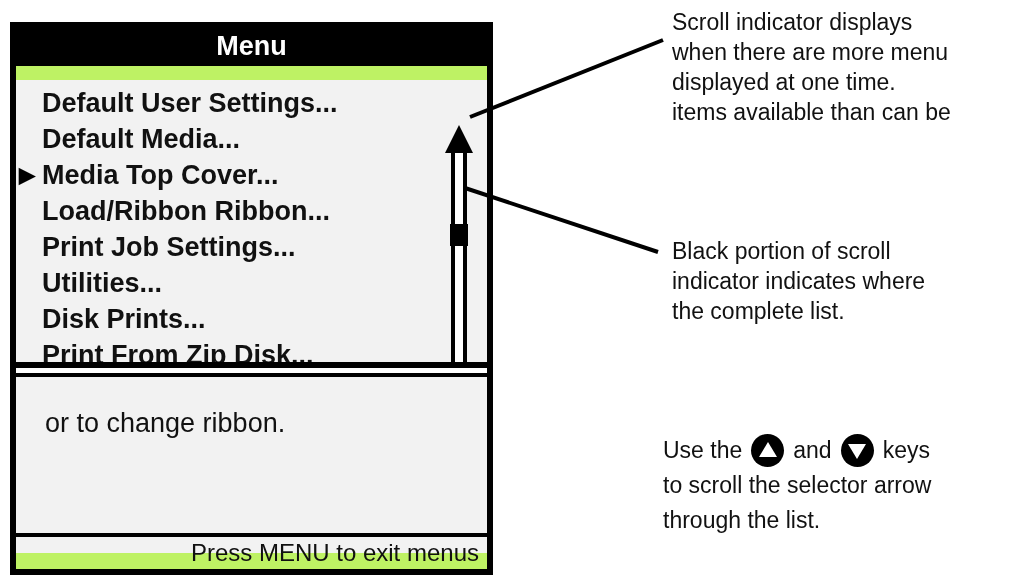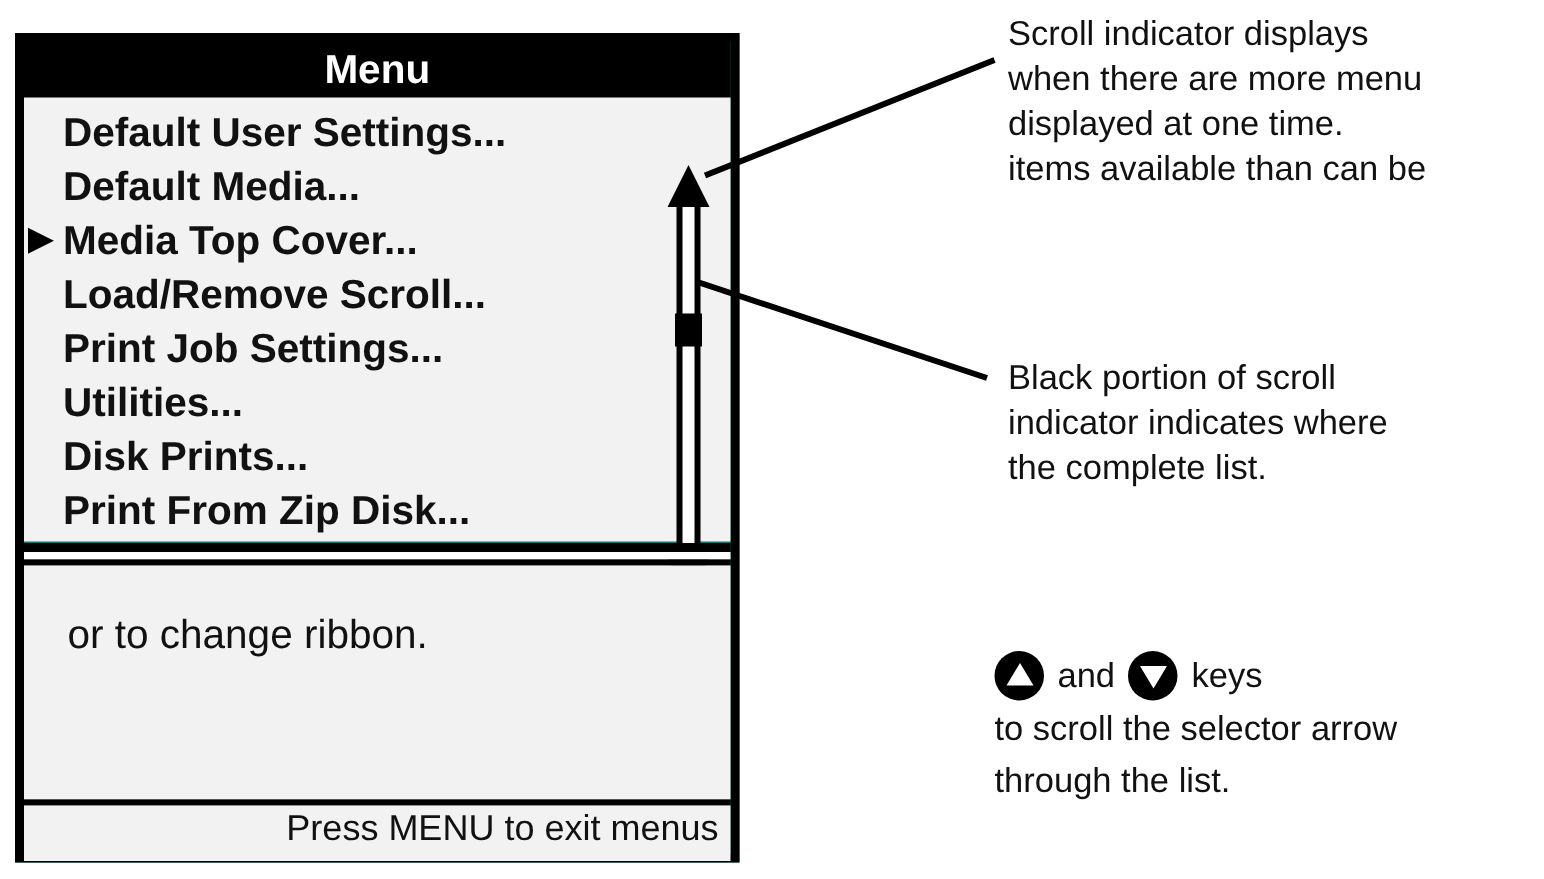--- a/index.html
+++ b/index.html
@@ -2,29 +2,29 @@
 <html><head>
 <meta charset="utf-8">
 <style>
   * { margin: 0; padding: 0; box-sizing: border-box; }
   html, body { width: 1029px; height: 586px; background: #ffffff; overflow: hidden; }
   body { position: relative; font-family: "Liberation Sans", sans-serif; color: #111111; }
 
   
   .menu-box {
     position: absolute; left: 10px; top: 22px; width: 483px; height: 553px;
-    border: 6px solid #000000; background: #0f766e;
+    border: 6px solid #000000; background: #bef264;
   }
   .title-bar {
     position: absolute; left: 0; top: 0; right: 0; height: 38px;
     background: #000000; color: #ffffff;
     font-weight: bold; font-size: 27px; line-height: 37px; text-align: center;
   }
   .menu-list {
-    position: absolute; left: 0; top: 37px; right: 0; height: 296px;
+    position: absolute; left: 0; top: 52px; right: 0; height: 296px;
     padding-top: 5px; background: #f2f2f2;
   }
   .menu-row {
     height: 36px; display: flex; align-items: center;
     font-weight: bold; font-size: 27px; white-space: nowrap;
   }
   .menu-marker {
     width: 26px; flex: 0 0 26px; padding-left: 3px;
     font-size: 21px; line-height: 36px; color: #000000;
   }
@@ -37,21 +37,21 @@
   .desc-area {
     position: absolute; left: 0; right: 0; top: 349px; height: 156px;
     background: #f2f2f2; font-size: 27px; line-height: 38px;
     padding: 3px 4px 0 3px; white-space: nowrap;
   }
   .desc-line2 { padding-left: 26px; margin-top: 24px; }
 
   .sep-single { position: absolute; left: 0; right: 0; top: 505px; height: 4px; background: #000000; }
 
   .status-bar {
-    position: absolute; left: 0; right: 0; top: 509px; height: 37px;
+    position: absolute; left: 0; right: 0; top: 509px; height: 16px;
     background: #f2f2f2; font-size: 24px; line-height: 31px;
     text-align: right; padding-right: 8px; white-space: nowrap;
   }
 
   
   .callout-overlay { position: absolute; left: 0; top: 0; pointer-events: none; }
 
   
   .ann { position: absolute; font-size: 23px; line-height: 30px; color: #111111; white-space: nowrap; }
   .ann-scroll { left: 672px; top: 7px; }
@@ -90,21 +90,21 @@
     <div class="menu-row">
       <span class="menu-marker"></span>
       <span>Default Media...</span>
     </div>
     <div class="menu-row">
       <span class="menu-marker">▶</span>
       <span>Media Top Cover...</span>
     </div>
     <div class="menu-row">
       <span class="menu-marker"></span>
-      <span>Load/Remove Scroll...</span>
+      <span>Load/Ribbon Ribbon...</span>
     </div>
     <div class="menu-row">
       <span class="menu-marker"></span>
       <span>Print Job Settings...</span>
     </div>
     <div class="menu-row">
       <span class="menu-marker"></span>
       <span>Utilities...</span>
     </div>
     <div class="menu-row">
@@ -152,20 +152,21 @@
 </div>
 
 <div class="ann ann-black">
   <div>Black portion of scroll</div>
   <div>indicator indicates where</div>
   <div>the complete list.</div>
 </div>
 
 <div class="ann ann-keys">
   <div class="ann-keys-line1">
+    <span>Use the</span>
     <span class="key-btn">
         <span class="tri-up"></span>
       </span>
     <span>and</span>
     <span class="key-btn">
         <span class="tri-down"></span>
       </span>
     <span>keys</span>
   </div>
   <div>to scroll the selector arrow</div>

